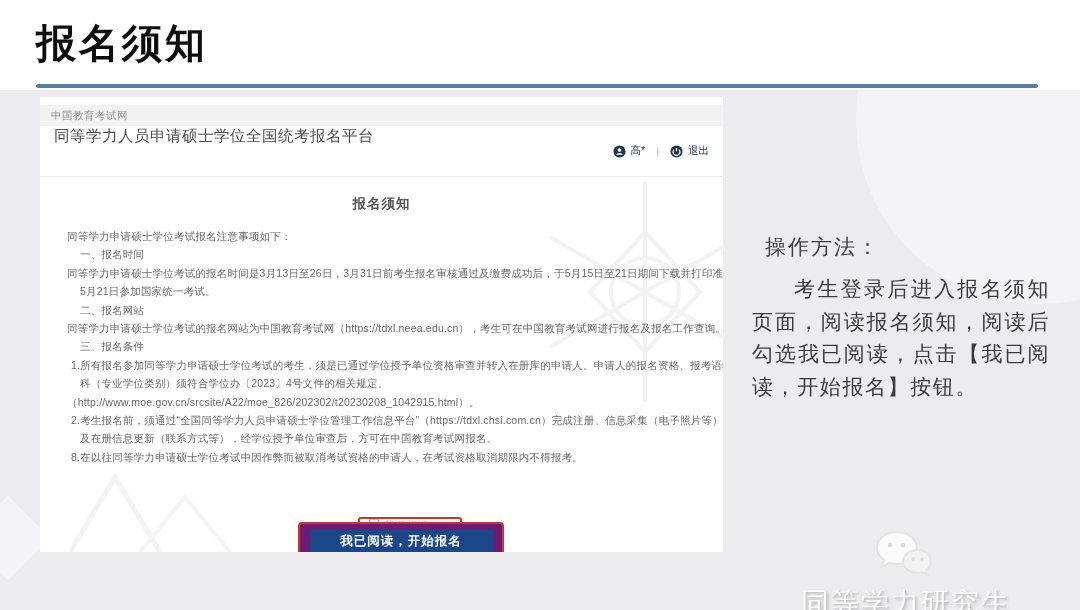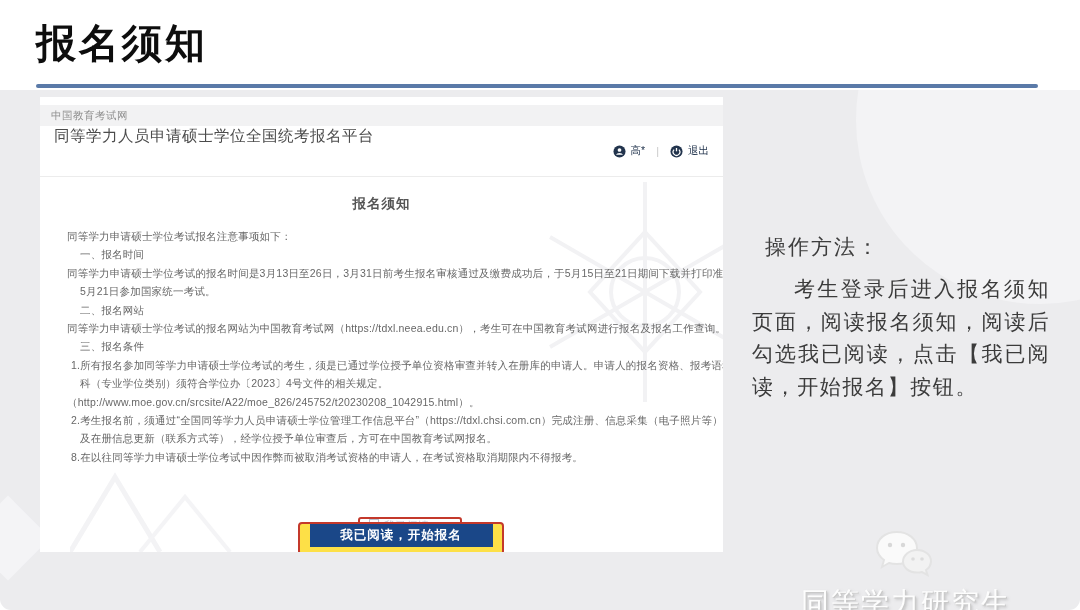--- a/index.html
+++ b/index.html
@@ -1,18 +1,18 @@
 <!DOCTYPE html>
 <html><head>
 <meta charset="utf-8">
 <style>
   * { margin:0; padding:0; box-sizing:border-box; }
   html,body { width:1080px; height:610px; }
   body { font-family:"Liberation Sans","DejaVu Sans",sans-serif; background:#fff; overflow:hidden; }
-  .slide { position:relative; width:1080px; height:610px; background:#fff; overflow:hidden;border-radius:11px; }
+  .slide { position:relative; width:1080px; height:610px; background:#fff; overflow:hidden; }
 
   
   .slide-title { position:absolute; left:36px; top:16px; font-size:40px; font-weight:900; color:#0d0d0d; letter-spacing:3px; }
   .title-rule { position:absolute; left:36px; top:84px; width:1002px; height:4px; background:#5a7aa8; border-radius:2px; }
 
   
   .stage { position:absolute; left:0; top:90px; width:1080px; height:520px; background:#ececee; overflow:hidden; }
   .deco-circle { position:absolute; left:856px; top:-154px; width:368px; height:368px; border-radius:50%; background:#f3f3f5; }
   .deco-tri { position:absolute; left:-22px; top:418px; width:60px; height:60px; background:#f4f4f6; transform:rotate(45deg); }
 
@@ -35,21 +35,21 @@
   .ind-2 { padding-left:9px; }
 
   
   .emblem { position:absolute; left:500px; top:80px; opacity:1; }
   .zigzag { position:absolute; left:30px; top:370px; }
 
   
   .cb-callout { position:absolute; left:318px; top:420px; width:104px; height:22px; border:2.5px solid #c4392b; border-radius:3px; display:flex; padding-left:9px; background:#fff; }
   .cb-box { width:10px; height:10px; border:1px solid #b9c2cf; background:#fff; display:inline-block; }
   .cb-label { font-size:10.5px; color:#c3cad5; margin-left:5px; letter-spacing:1px; }
-  .btn-callout { position:absolute; left:258px; top:425px; width:206px; height:33px; border:2.5px solid #c4392b; border-radius:4px; background:#fde047; display:flex; align-items:flex-start; justify-content:center; }
+  .btn-callout { position:absolute; left:258px; top:425px; width:206px; height:33px; border:2.5px solid #c4392b; border-radius:4px; background:#701a75; display:flex; align-items:flex-end; justify-content:center; }
   .submit-btn { width:183px; height:23px; background:#1a4788; color:#fff; font-size:12.5px; font-weight:700; letter-spacing:1px; display:flex; align-items:center; justify-content:center; border:none; cursor:pointer; font-family:inherit; }
 
   
   .ops-head { position:absolute; left:765px; top:143px; font-size:21px; color:#3d3d3d; letter-spacing:2px; }
   .ops-body { position:absolute; left:752px; top:183px; width:298px; font-size:21px; color:#3b3b3b; line-height:32.5px; letter-spacing:1.6px; text-align:justify; text-indent:2em; }
 
   
   .brand { position:absolute; left:795px; top:438px; display:flex; align-items:center;flex-direction:column; }
   .brand-ic { width:62px; height:56px; }
   .brand-name { font-size:28px; color:#fdfdfd; letter-spacing:2px; margin-left:6px;
@@ -111,21 +111,21 @@
       <div class="notice">
         <div class="nline ind-1">同等学力申请硕士学位考试报名注意事项如下：</div>
         <div class="nline ind-0">一、报名时间</div>
         <div class="nline ind-1">同等学力申请硕士学位考试的报名时间是3月13日至26日，3月31日前考生报名审核通过及缴费成功后，于5月15日至21日期间下载并打印准考证，</div>
         <div class="nline ind-0">5月21日参加国家统一考试。</div>
         <div class="nline ind-0">二、报名网站</div>
         <div class="nline ind-1">同等学力申请硕士学位考试的报名网站为中国教育考试网（https://tdxl.neea.edu.cn），考生可在中国教育考试网进行报名及报名工作查询。</div>
         <div class="nline ind-0">三、报名条件</div>
         <div class="nline ind-2">1.所有报名参加同等学力申请硕士学位考试的考生，须是已通过学位授予单位资格审查并转入在册库的申请人。申请人的报名资格、报考语种和学</div>
         <div class="nline ind-0">科（专业学位类别）须符合学位办〔2023〕4号文件的相关规定。</div>
-        <div class="nline ind-1">（http://www.moe.gov.cn/srcsite/A22/moe_826/245752/t20230208_1042915.html）。</div>
+        <div class="nline ind-1">（http://www.moe.gov.cn/srcsite/A22/moe_826/202302/t20230208_1042915.html）。</div>
         <div class="nline ind-2">2.考生报名前，须通过“全国同等学力人员申请硕士学位管理工作信息平台”（https://tdxl.chsi.com.cn）完成注册、信息采集（电子照片等）</div>
         <div class="nline ind-0">及在册信息更新（联系方式等），经学位授予单位审查后，方可在中国教育考试网报名。</div>
         <div class="nline ind-2">8.在以往同等学力申请硕士学位考试中因作弊而被取消考试资格的申请人，在考试资格取消期限内不得报考。</div>
       </div>
 
       <div class="cb-callout">
         <span class="cb-box"></span>
         <span class="cb-label">我已阅读</span>
       </div>
 

